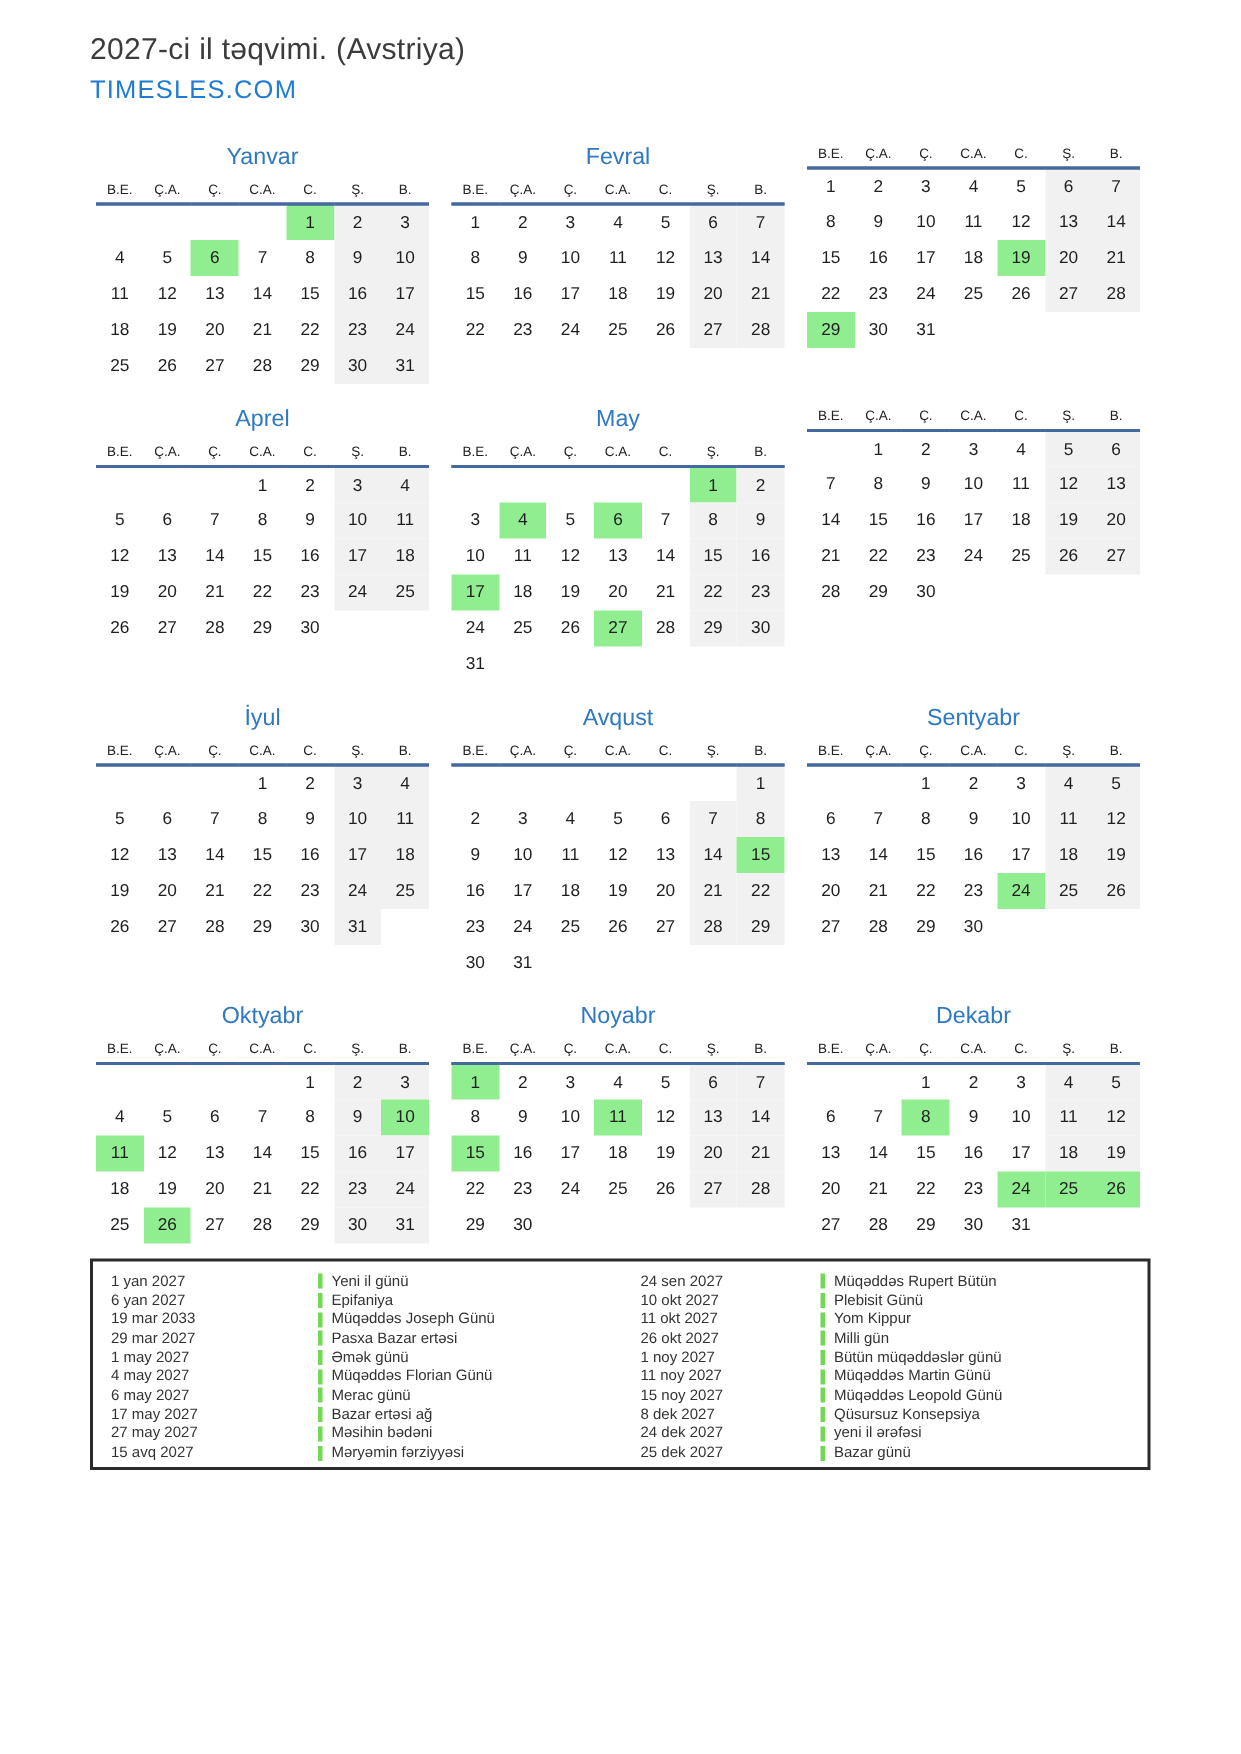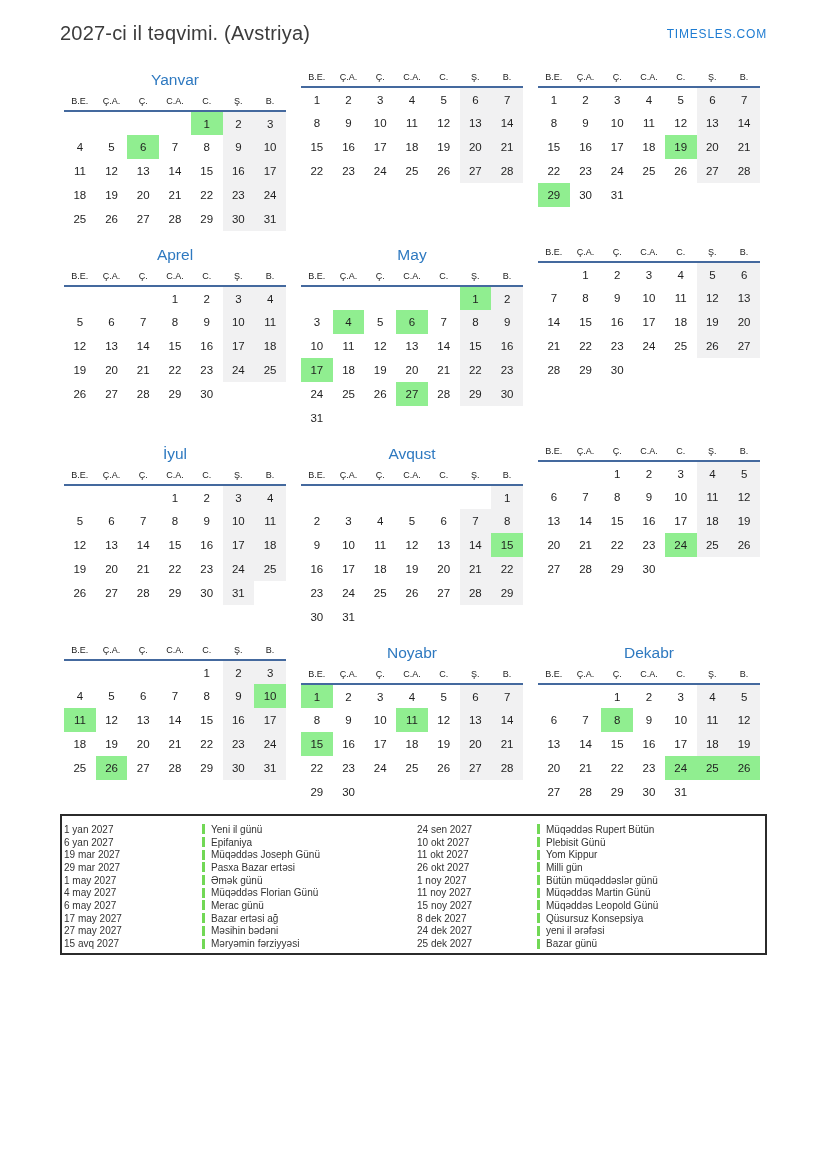--- a/index.html
+++ b/index.html
@@ -18,26 +18,27 @@
   body{
     width:827px;height:1169px;
     font-family:"Liberation Sans","DejaVu Sans",sans-serif;
     color:var(--text);
     overflow:hidden;
   }
   .page{width:827px;height:1169px;position:relative;background:#fff;}
   .header{
     display:flex;justify-content:space-between;align-items:flex-start;
     padding:22px 60px 0 60px;
+    flex-direction:column;
   }
   .page-title{
     font-size:20px;color:var(--title);font-weight:400;letter-spacing:0.2px;
   }
   .brand{
-    font-size:12px;color:var(--brand);letter-spacing:0.8px;
+    font-size:17px;color:var(--brand);letter-spacing:0.8px;
     text-decoration:none;margin-top:5px;font-weight:400;
   }
   .months{
     margin:25px 7px 0 64px;
     display:grid;
     grid-template-columns:repeat(3,222px);
     column-gap:15px;
     row-gap:14px;
   }
   .month{width:222px;}
@@ -56,21 +57,21 @@
   .month-table td{
     height:24px;text-align:center;vertical-align:middle;
     font-size:11.5px;color:var(--text);
   }
   .month-table td.weekend{background:var(--weekend);}
   .month-table td.holiday{background:var(--holiday);}
   .legend{
     margin:10px 0 0 60px;
     width:707px;height:141px;
     border:2px solid var(--legend-border);
-    padding:7px 10px 6px 2px;
+    padding:7px 10px 6px 12px;
     display:grid;
     grid-template-columns:138px 215px 120px 1fr;
     grid-auto-rows:12.7px;
     align-items:center;
     font-size:10px;color:#333;
   }
   .h-date{white-space:nowrap;}
   .h-name{display:flex;align-items:center;gap:6px;white-space:nowrap;text-align:center;}
   .h-bar{
     display:inline-block;width:3px;height:10px;
@@ -144,20 +145,21 @@
               <td>27</td>
               <td>28</td>
               <td>29</td>
               <td class="weekend">30</td>
               <td class="weekend">31</td>
             </tr>
           </tbody>
         </table>
       </div>
       <div class="month">
+        <div class="month-title">Fevral</div>
         <table class="month-table">
           <thead>
             <tr>
               <th>B.E.</th>
               <th>Ç.A.</th>
               <th>Ç.</th>
               <th>C.A.</th>
               <th>C.</th>
               <th>Ş.</th>
               <th>B.</th>
@@ -591,20 +593,21 @@
               <td></td>
               <td></td>
               <td></td>
               <td></td>
               <td></td>
             </tr>
           </tbody>
         </table>
       </div>
       <div class="month">
+        <div class="month-title">Sentyabr</div>
         <table class="month-table">
           <thead>
             <tr>
               <th>B.E.</th>
               <th>Ç.A.</th>
               <th>Ç.</th>
               <th>C.A.</th>
               <th>C.</th>
               <th>Ş.</th>
               <th>B.</th>
@@ -653,20 +656,21 @@
               <td>29</td>
               <td>30</td>
               <td></td>
               <td></td>
               <td></td>
             </tr>
           </tbody>
         </table>
       </div>
       <div class="month">
+        <div class="month-title">Oktyabr</div>
         <table class="month-table">
           <thead>
             <tr>
               <th>B.E.</th>
               <th>Ç.A.</th>
               <th>Ç.</th>
               <th>C.A.</th>
               <th>C.</th>
               <th>Ş.</th>
               <th>B.</th>
@@ -863,21 +867,21 @@
       <div class="h-date">6 yan 2027</div>
       <div class="h-name">
         <span class="h-bar"></span>
         <span>Epifaniya</span>
       </div>
       <div class="h-date">10 okt 2027</div>
       <div class="h-name">
         <span class="h-bar"></span>
         <span>Plebisit Günü</span>
       </div>
-      <div class="h-date">19 mar 2027</div>
+      <div class="h-date">19 mar 2033</div>
       <div class="h-name">
         <span class="h-bar"></span>
         <span>Müqəddəs Joseph Günü</span>
       </div>
       <div class="h-date">11 okt 2027</div>
       <div class="h-name">
         <span class="h-bar"></span>
         <span>Yom Kippur</span>
       </div>
       <div class="h-date">29 mar 2027</div>

